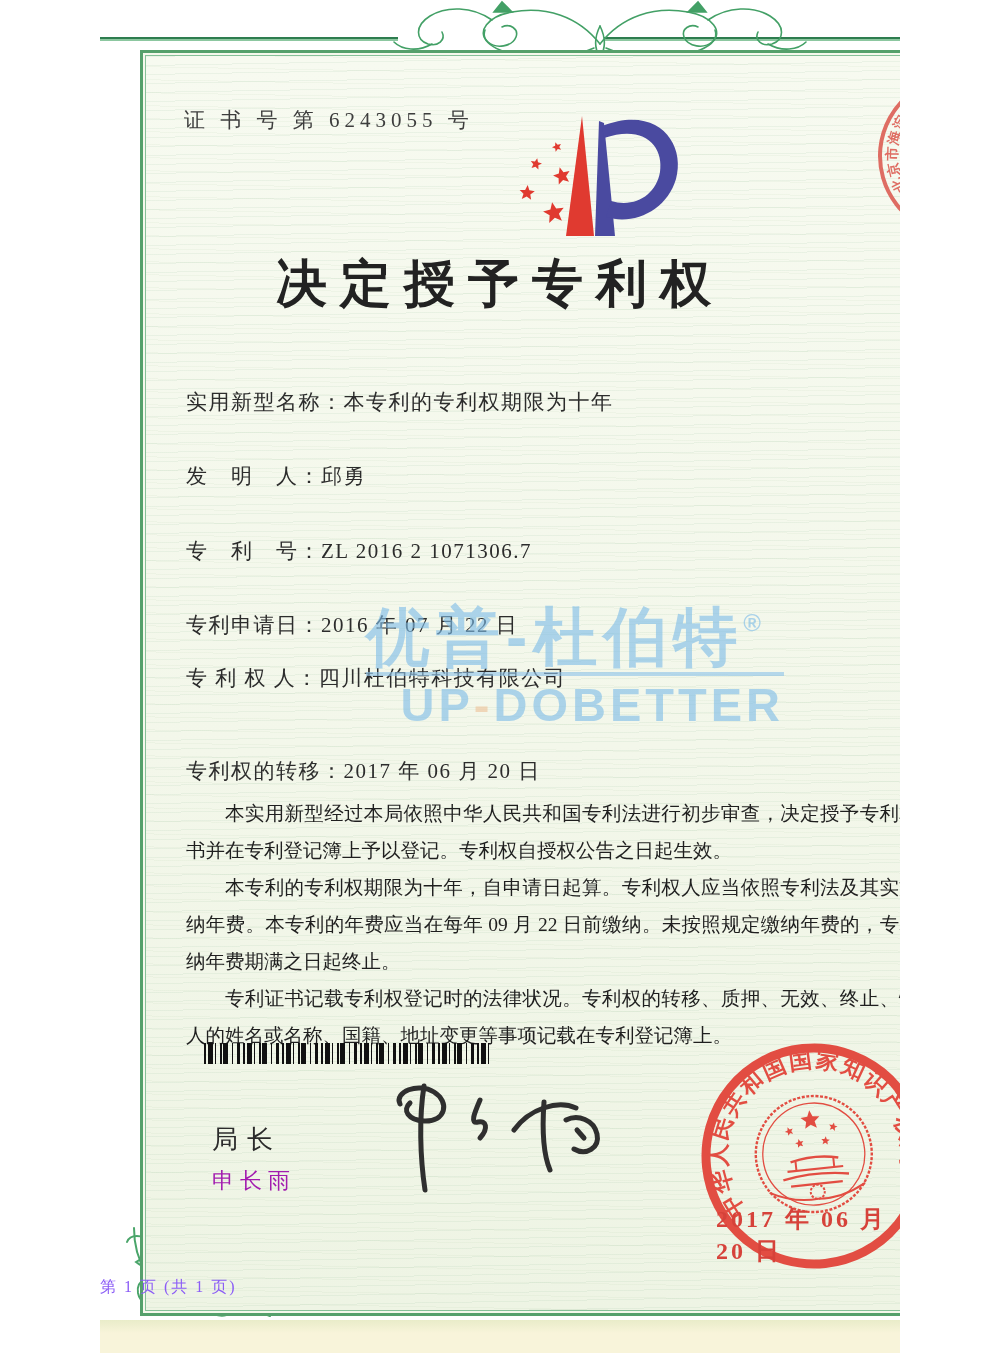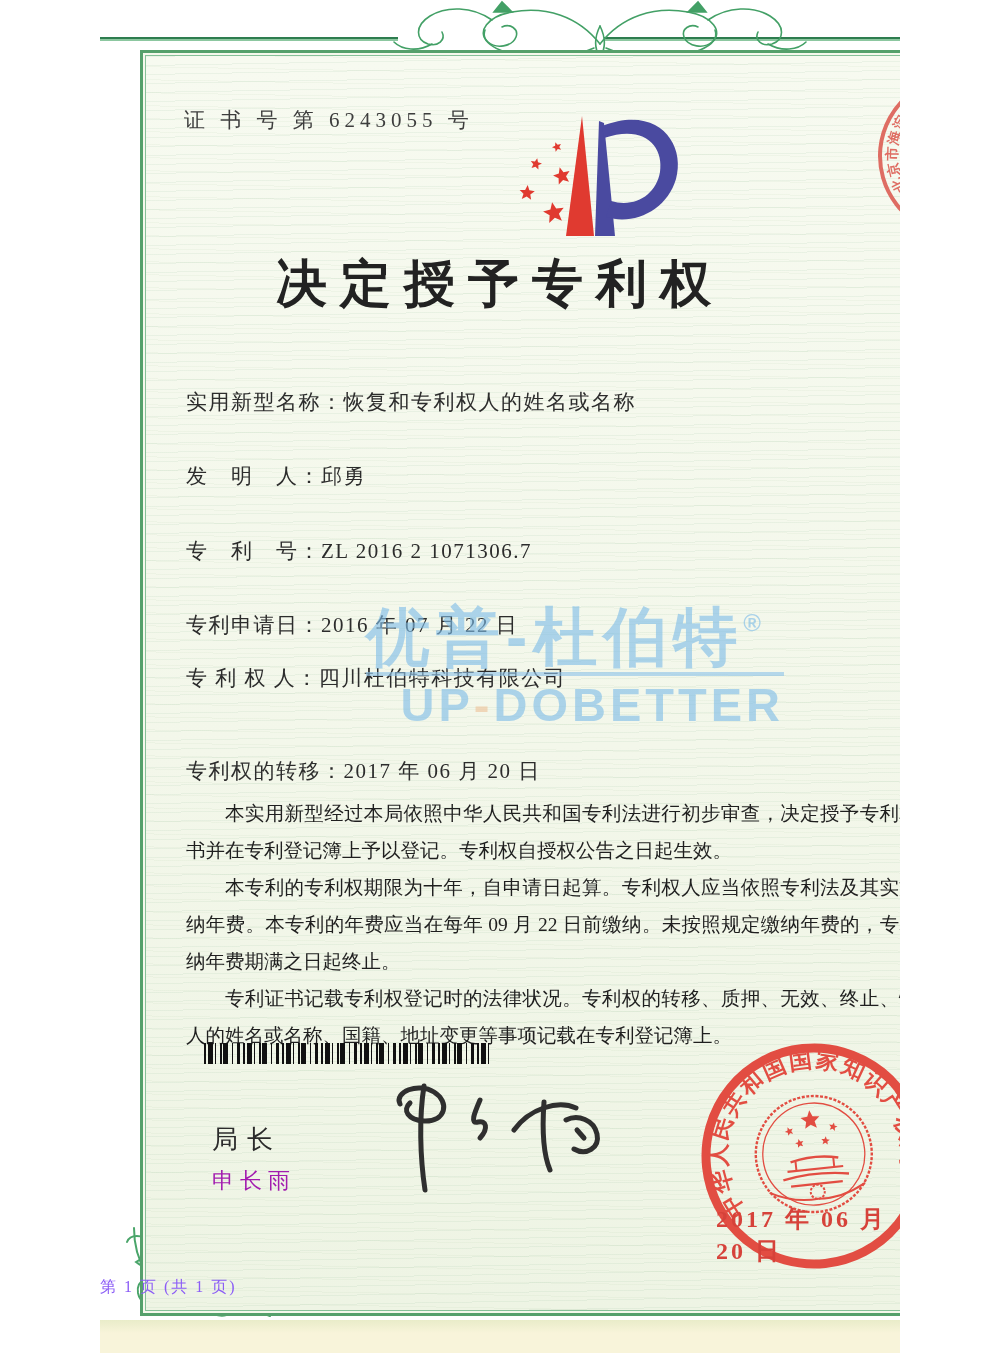--- a/index.html
+++ b/index.html
@@ -148,21 +148,21 @@
     </text>
     <text font-size="13" fill="#dd6258" font-weight="bold" letter-spacing="4">
       <textPath href="#tsBot" startOffset="6">国家知识产权局</textPath>
     </text>
     <text x="84" y="80" text-anchor="middle" font-size="15" fill="#dd6258" font-weight="bold" letter-spacing="5">印 花 税</text>
     <text x="84" y="102" text-anchor="middle" font-size="15" fill="#dd6258" font-weight="bold" letter-spacing="2">代扣专用章</text>
   </svg>
 
   <div class="title">决定授予专利权</div>
 
-  <div class="field f0"><span>实用新型名称：</span><span>恢复和专利权人的姓名或名称</span></div>
+  <div class="field f0"><span>实用新型名称：</span><span>本专利的专利权期限为十年</span></div>
   <div class="field f1"><span>发　明　人：</span><span>邱勇</span></div>
   <div class="field f2"><span>专　利　号：</span><span>ZL 2016 2 1071306.7</span></div>
   <div class="field f3"><span>专利申请日：</span><span>2016 年 07 月 22 日</span></div>
   <div class="field f4"><span>专 利 权 人：</span><span>四川杜伯特科技有限公司</span></div>
   <div class="field f5"><span>专利权的转移：</span><span>2017 年 06 月 20 日</span></div>
 
   <div id="watermark">
     <div id="wm-cn"><span>优普-杜伯特</span><sup>®</sup></div>
     <div id="wm-rule"></div>
     <div id="wm-en"><span>UP</span><span class="dash">-</span><span>DOBETTER</span></div>

